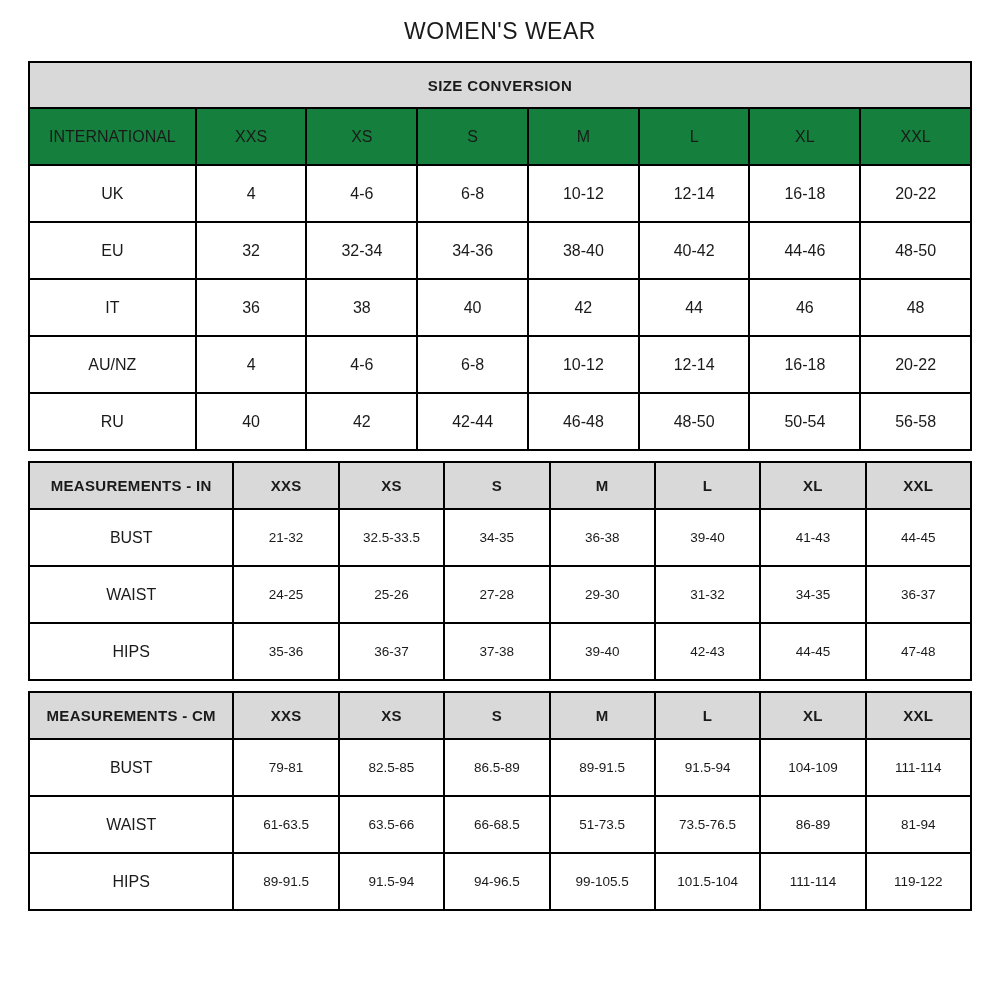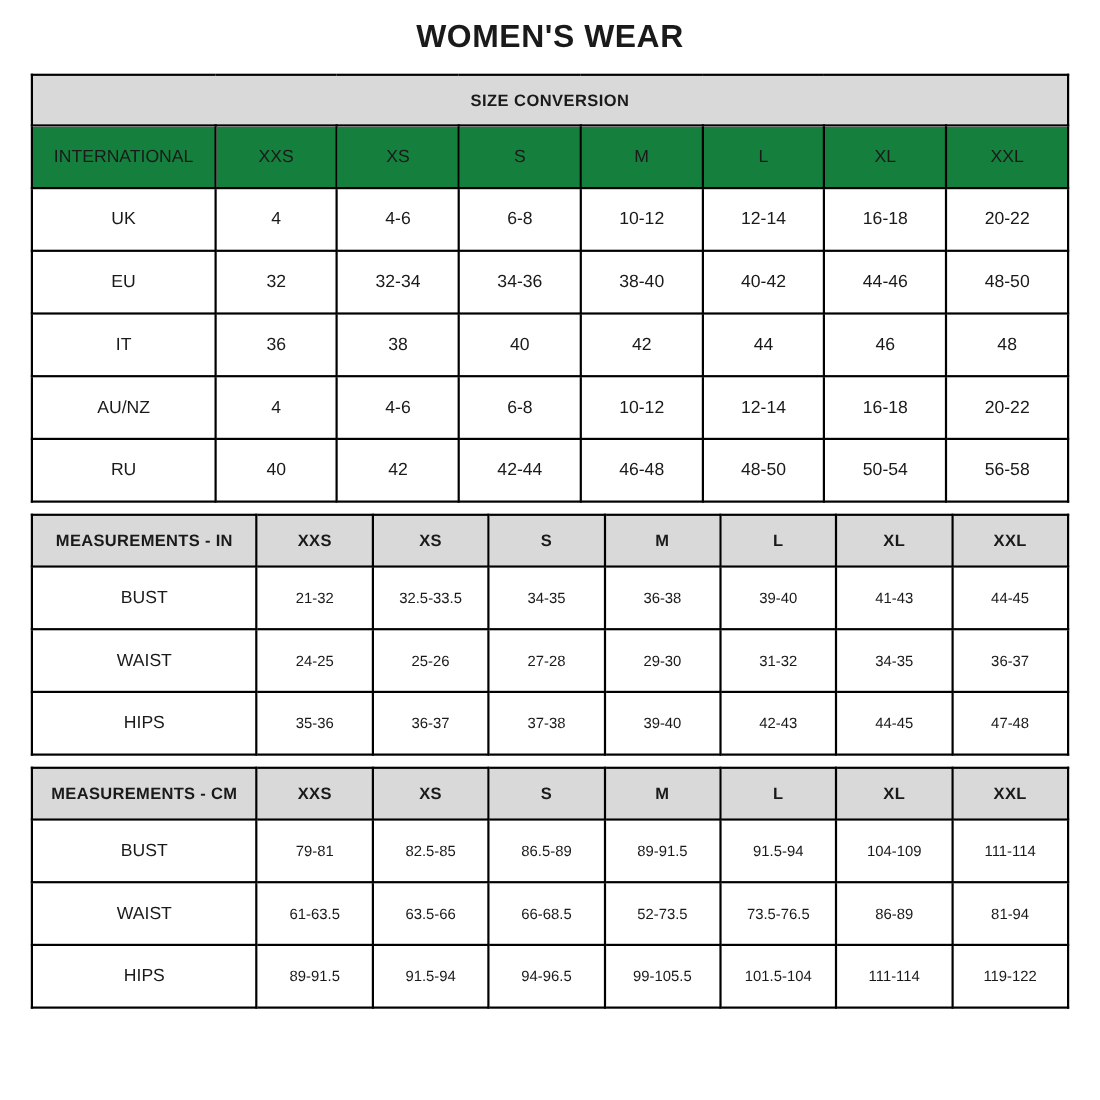--- a/index.html
+++ b/index.html
@@ -10,22 +10,22 @@
     font-family: "Liberation Sans", sans-serif;
     color: #1a1a1a;
   }
   .page {
     width: 944px;
     margin: 0 auto;
     padding-top: 10px;
   }
   h1.page-title {
     text-align: center;
-    font-size: 29px;
-    font-weight: 700;
+    font-size: 23px;
+    font-weight: 400;
     letter-spacing: 0.5px;
     margin: 8px 0 16px 0;
   }
   table {
     width: 100%;
     border-collapse: collapse;
     table-layout: fixed;
     margin-bottom: 10px;
     border-radius: 27px;
   }
@@ -252,21 +252,21 @@
           <td>89-91.5</td>
           <td>91.5-94</td>
           <td>104-109</td>
           <td>111-114</td>
         </tr>
         <tr>
           <th>WAIST</th>
           <td>61-63.5</td>
           <td>63.5-66</td>
           <td>66-68.5</td>
-          <td>52-73.5</td>
+          <td>51-73.5</td>
           <td>73.5-76.5</td>
           <td>86-89</td>
           <td>81-94</td>
         </tr>
         <tr>
           <th>HIPS</th>
           <td>89-91.5</td>
           <td>91.5-94</td>
           <td>94-96.5</td>
           <td>99-105.5</td>

